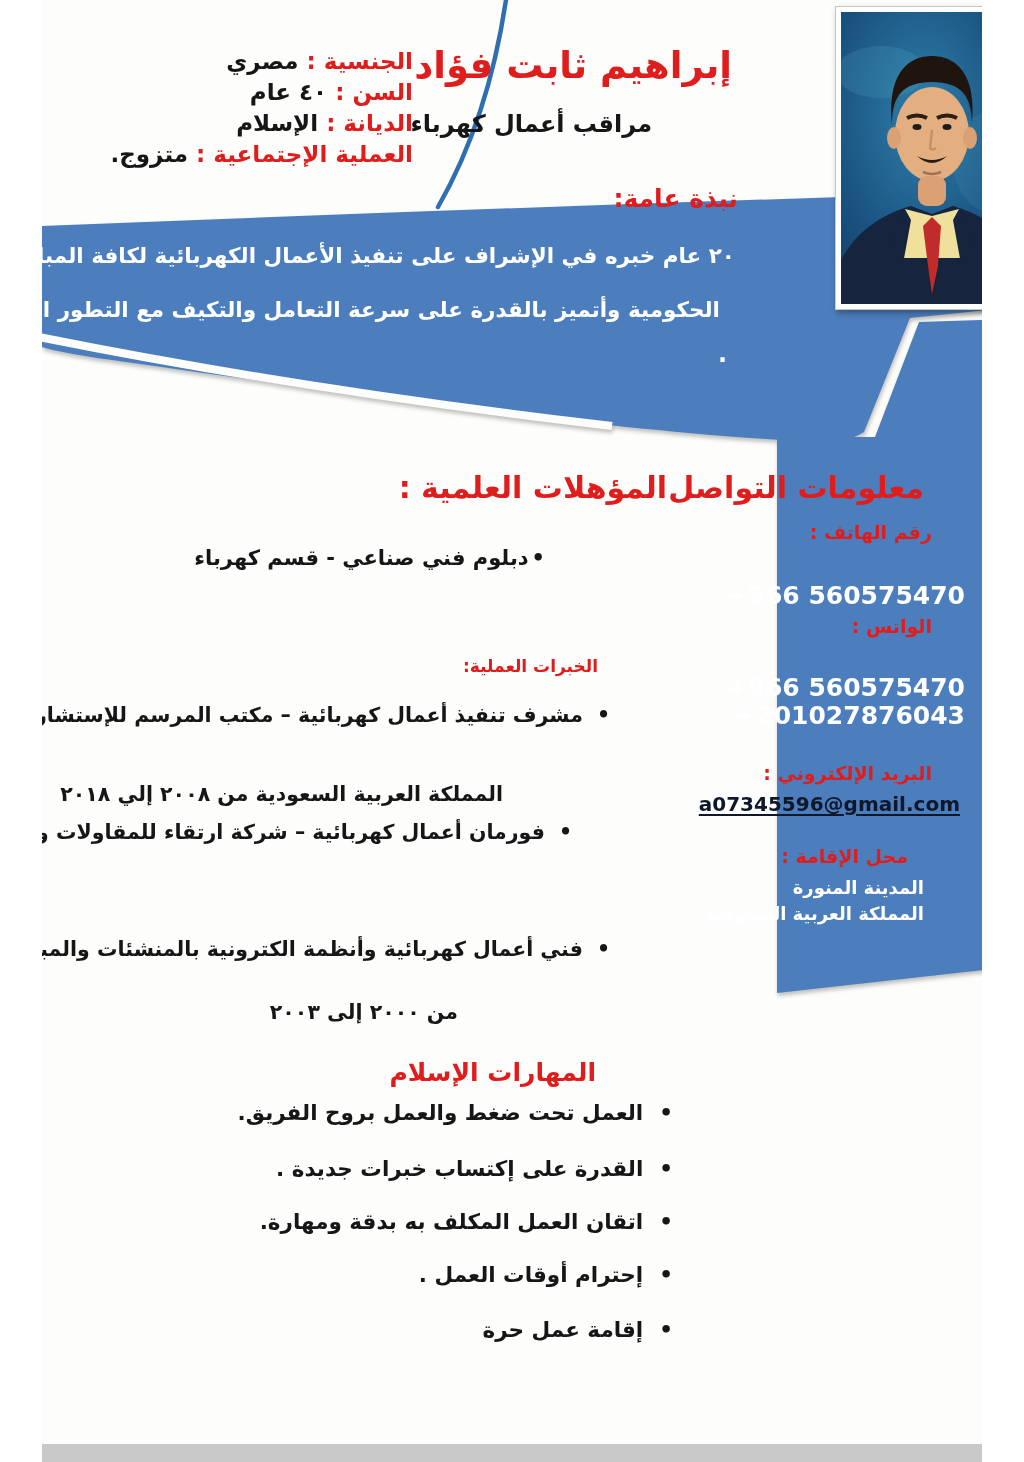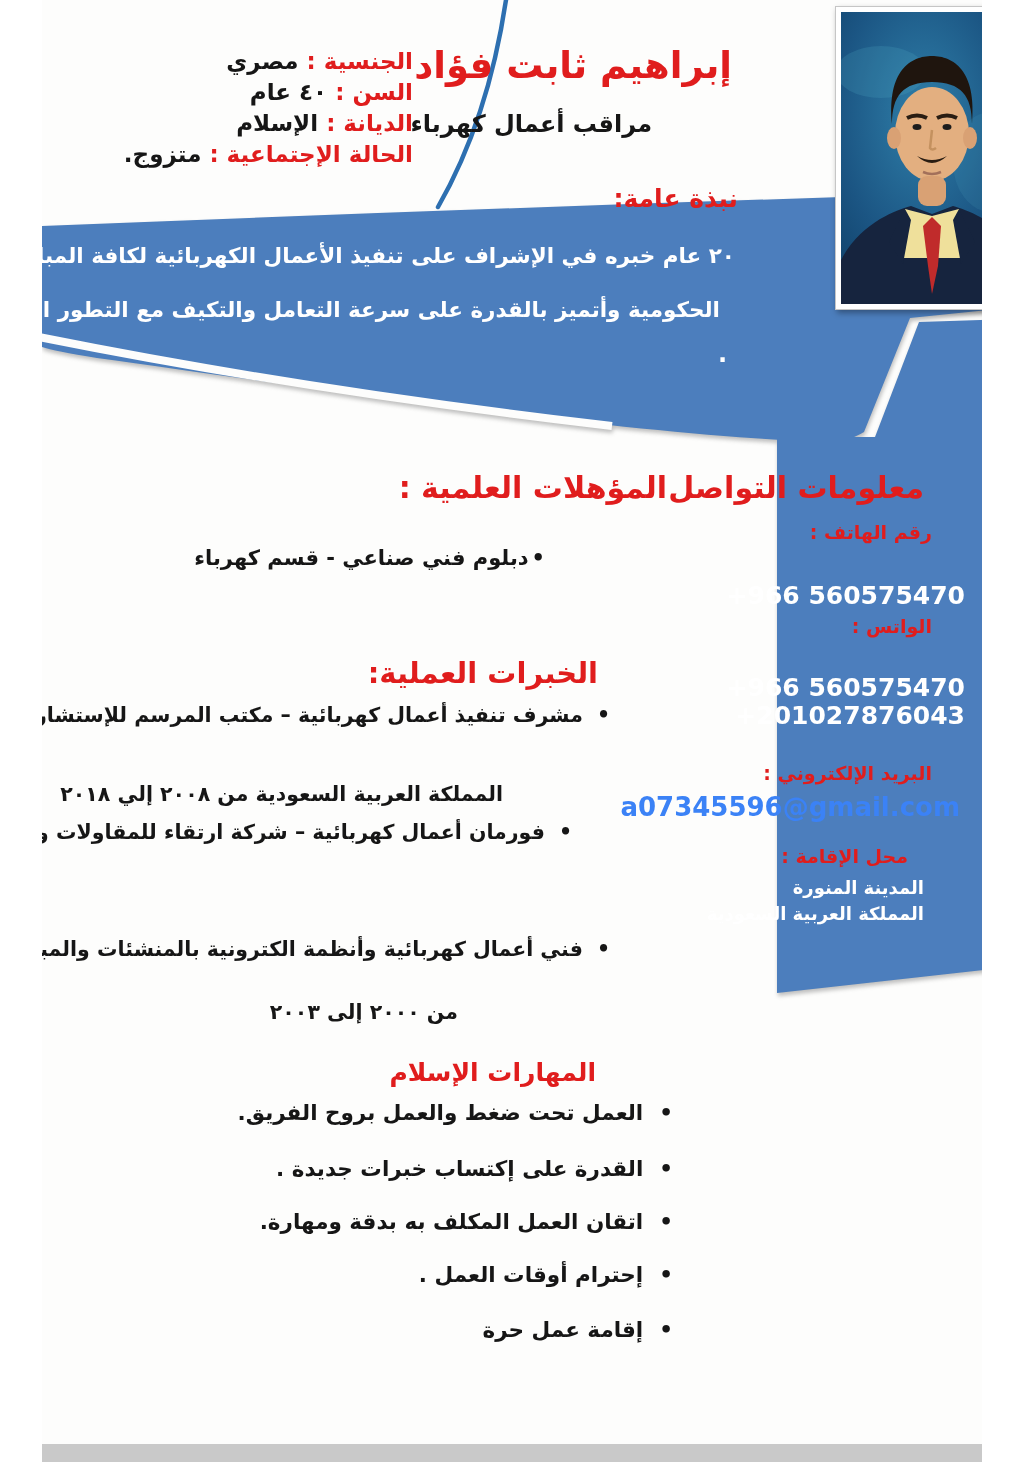--- a/index.html
+++ b/index.html
@@ -35,30 +35,30 @@
   .sum-line2{top:297px;right:262px;font-size:21.5px;font-weight:700;}
   .sum-dot{top:340px;right:255px;font-size:24px;font-weight:700;}
   
   .c-heading{top:470px;right:58px;font-size:30px;font-weight:700;}
   .c-phone-label{top:521px;right:50px;font-size:19px;font-weight:700;}
   .c-phone{top:581px;right:17px;font-size:25px;font-weight:700;}
   .c-wa-label{top:615px;right:50px;font-size:19px;font-weight:700;}
   .c-wa1{top:673px;right:17px;font-size:25px;font-weight:700;}
   .c-wa2{top:701px;right:17px;font-size:25px;font-weight:700;}
   .c-email-label{top:762px;right:50px;font-size:19px;font-weight:700;}
-  .c-email{top:792px;right:22px;font-size:26px;font-weight:700;color:#3b82f6;
-           text-underline-offset:3px;cursor:pointer;}
+  .c-email{top:792px;right:22px;font-size:20px;font-weight:700;color:#0f172a;
+           text-decoration:underline;text-underline-offset:3px;cursor:pointer;}
   .c-res-label{top:845px;right:74px;font-size:19px;font-weight:700;}
   .c-res1{top:877px;right:58px;font-size:18px;font-weight:700;text-align:right;}
   .c-res2{top:903px;right:58px;font-size:18px;font-weight:700;}
   
   .edu-heading{top:470px;right:315px;font-size:30px;font-weight:700;}
   .edu-item{top:546px;right:437px;font-size:21px;font-weight:700;}
   .edu-item::before{content:"•";margin-left:3px;}
-  .exp-heading{top:656px;right:384px;font-size:29px;font-weight:700;}
+  .exp-heading{top:656px;right:384px;font-size:17px;font-weight:700;}
   .exp-title{font-size:20.5px;font-weight:700;}
   .exp-title::before{content:"•";margin-left:14px;}
   .exp-t1{top:703px;right:372px;}
   .exp-p1{top:782px;right:479px;}
   .exp-t2{top:820px;right:410px;}
   .exp-p2{top:888px;right:479px;}
   .exp-t3{top:937px;right:372px;}
   .exp-p3{top:1000px;right:524px;text-align:center;}
   .exp-period{font-size:20.5px;font-weight:700;}
   .skills-heading{top:1058px;right:386px;font-size:25px;font-weight:700;}
@@ -127,21 +127,21 @@
     </div>
     <div>
       <span class="red">السن :</span>
       <span class="black">٤٠ عام</span>
     </div>
     <div>
       <span class="red">الديانة :</span>
       <span class="black">الإسلام</span>
     </div>
     <div>
-      <span class="red">الحالة الإجتماعية :</span>
+      <span class="red">العملية الإجتماعية :</span>
       <span class="black">متزوج.</span>
     </div>
   </div>
 
   <div class="abs name red">إبراهيم ثابت فؤاد</div>
   <div class="abs job-title black">مراقب أعمال كهرباء</div>
 
   <div class="abs sum-heading red">نبذة عامة:</div>
   <div class="abs sum-line1 white">٢٠ عام خبره في الإشراف على تنفيذ الأعمال الكهربائية لكافة المباني السكنية والمنشئات</div>
   <div class="abs sum-line2 white">الحكومية وأتميز بالقدرة على سرعة التعامل والتكيف مع التطور السريع في هذا المجال.</div>

